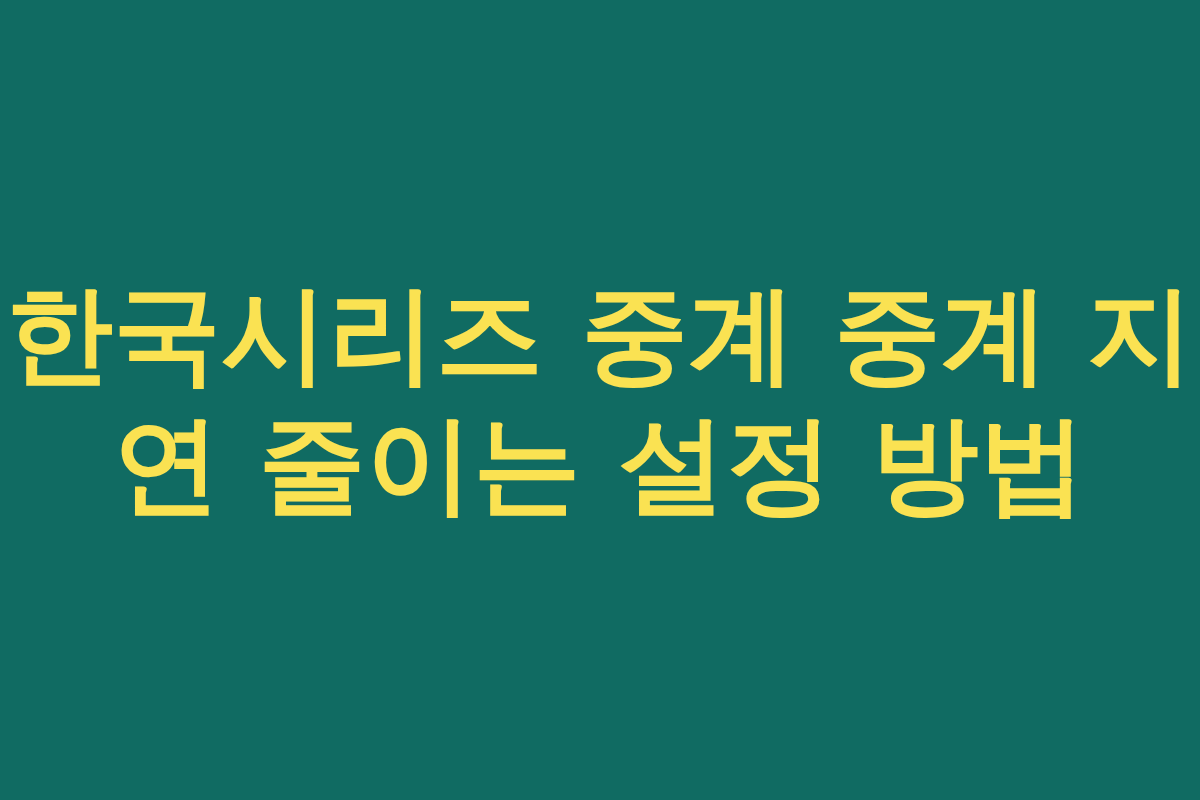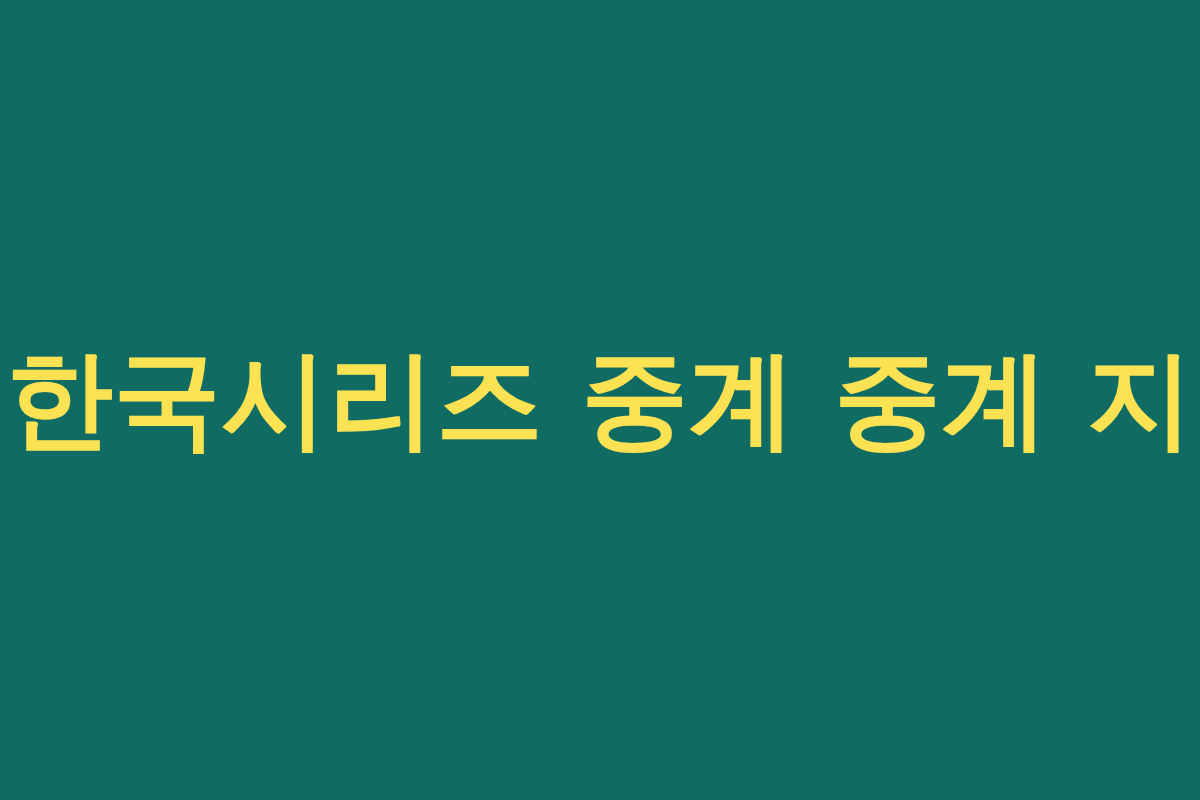--- a/index.html
+++ b/index.html
@@ -60,16 +60,17 @@
 </style>
 </head>
 <body>
 
 <div id="thumbnail-card" style="background-color: rgb(16, 107, 98);">
 
   <div id="title-block">
 
     <span class="title-line" id="title-line-1" style="color: rgb(250, 226, 82);">한국시리즈 중계 중계 지</span>
 
+    <span class="title-line" id="title-line-2" style="color: rgb(250, 226, 82);">연 줄이는 설정 방법</span>
 
   </div>
 
 </div>
 
 </body></html>

